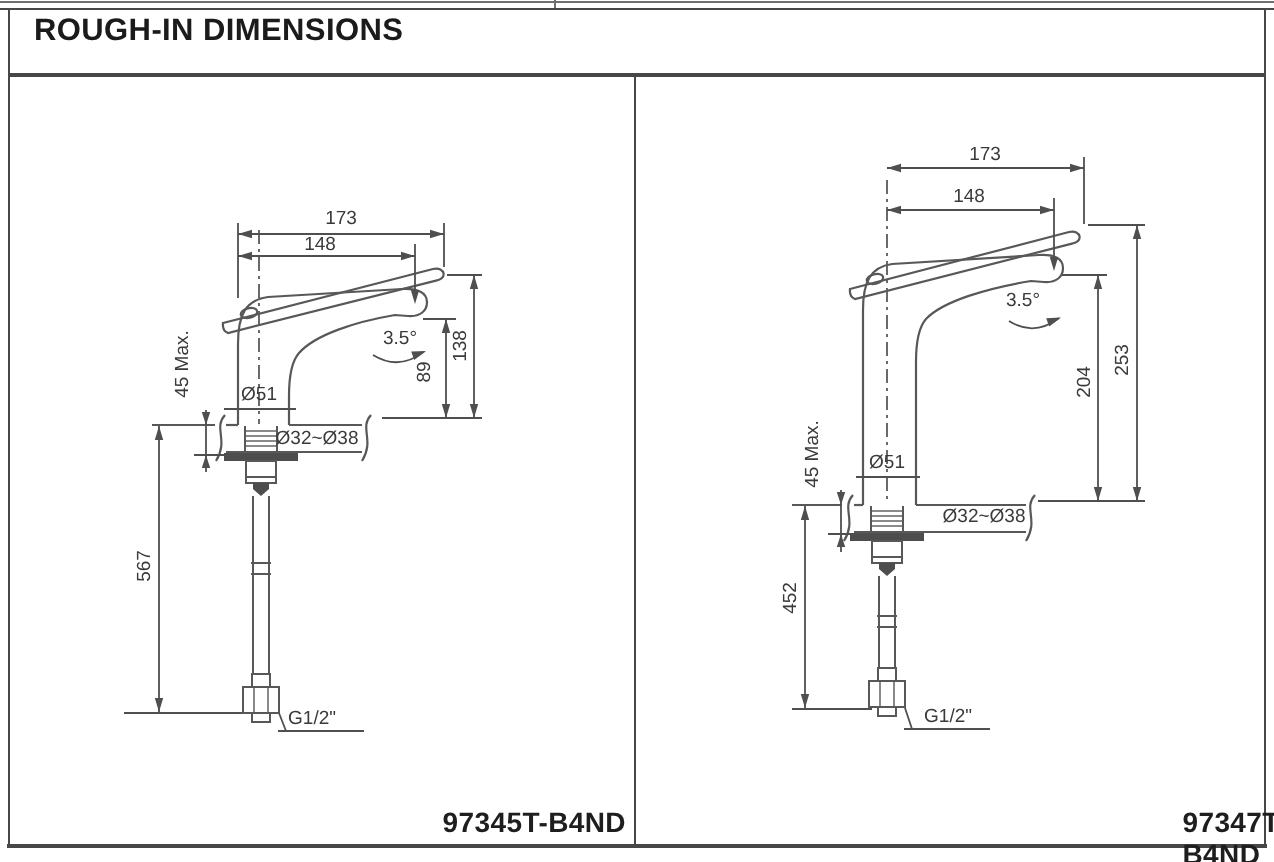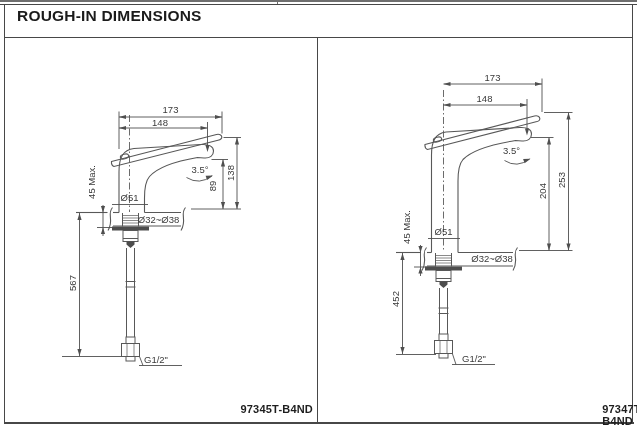--- a/index.html
+++ b/index.html
@@ -12,21 +12,21 @@
     position:absolute;white-space:nowrap;color:#3a3a3a;font-size:9.5px;line-height:10px;
     transform:translate(-50%,-50%);letter-spacing:0px;
   }
   .rot{transform:translate(-50%,-50%) rotate(-90deg);}
   .title{
     position:absolute;left:17px;top:11px;transform:none;
     font-size:15.5px;font-weight:bold;color:#1b1b1b;letter-spacing:.2px;
   }
   .model{
     position:absolute;top:403px;transform:translateX(-100%);
-    font-size:11px;font-weight:bold;color:#1e1e1e;letter-spacing:.2px;
+    font-size:14px;font-weight:bold;color:#1e1e1e;letter-spacing:.2px;
   }
 </style>
 </head>
 <body>
 
 <div class="stage">
 
 <svg width="637" height="431" viewBox="0 0 637 431">
 
   <g stroke="#474747" stroke-width="1.2" shape-rendering="crispEdges">

